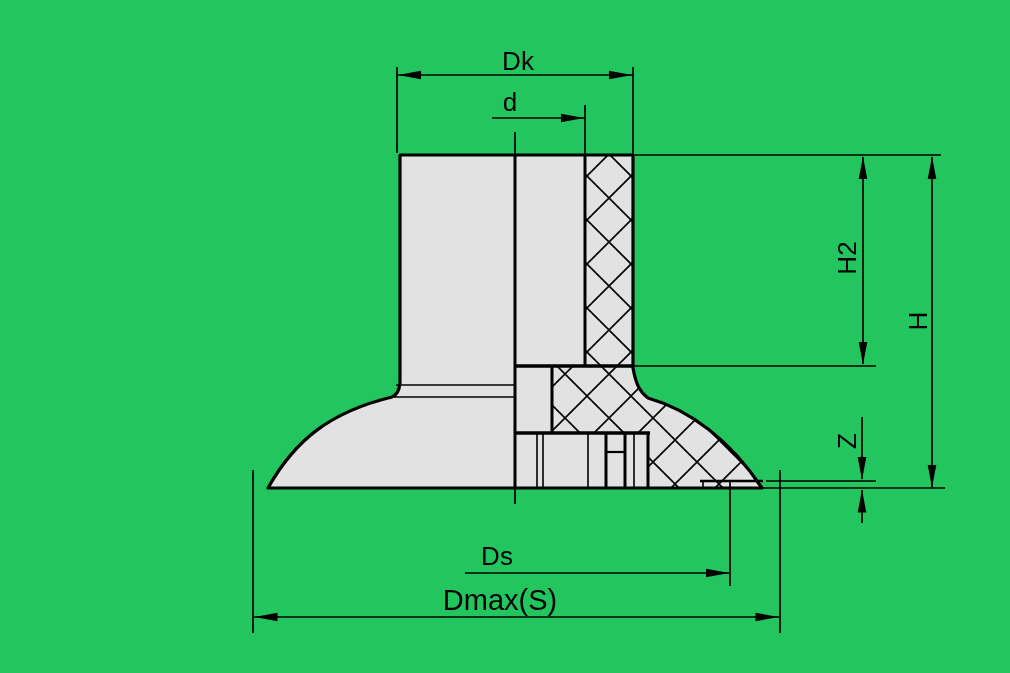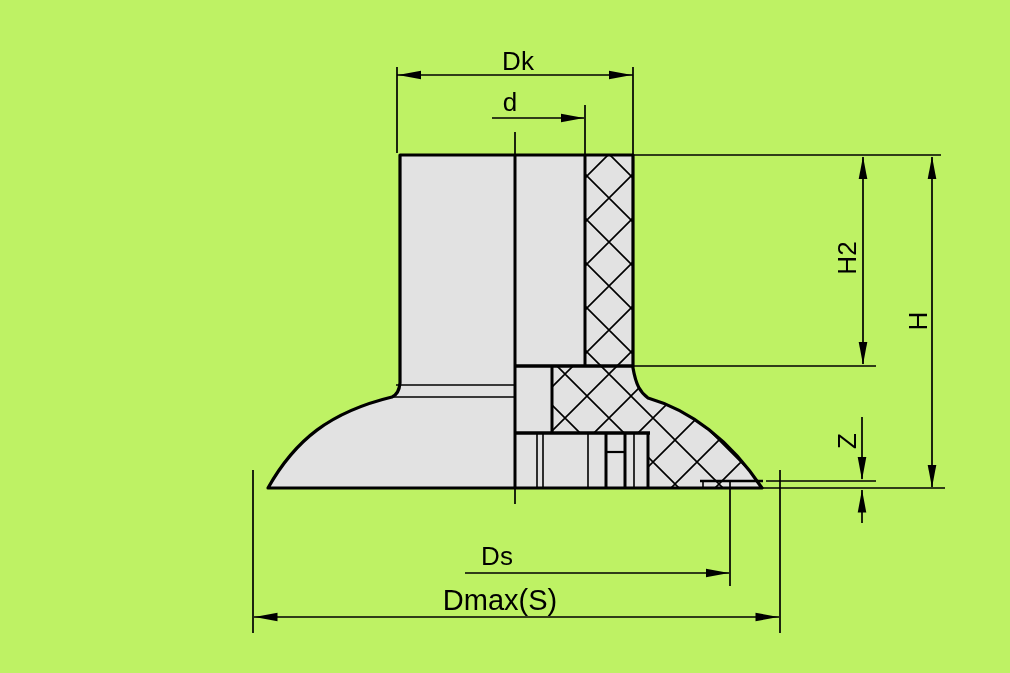--- a/index.html
+++ b/index.html
@@ -1,16 +1,16 @@
 <!DOCTYPE html>
 <html><head>
 <meta charset="utf-8">
 <style>
   html,body{margin:0;padding:0;background:#ffffff;}
-  .stage{width:1010px;height:673px;position:relative;background:#bef264;overflow:hidden;}
+  .stage{width:1010px;height:673px;position:relative;background:#22c55e;overflow:hidden;}
   svg{display:block;font-family:"Liberation Sans","DejaVu Sans",sans-serif;}
   .dim-label{fill:#000000;font-size:26px;}
   .dim-label-big{fill:#000000;font-size:29px;}
 </style>
 </head>
 <body>
 
 <div class="stage">
 <svg width="1010" height="673" viewBox="0 0 1010 673">
 

